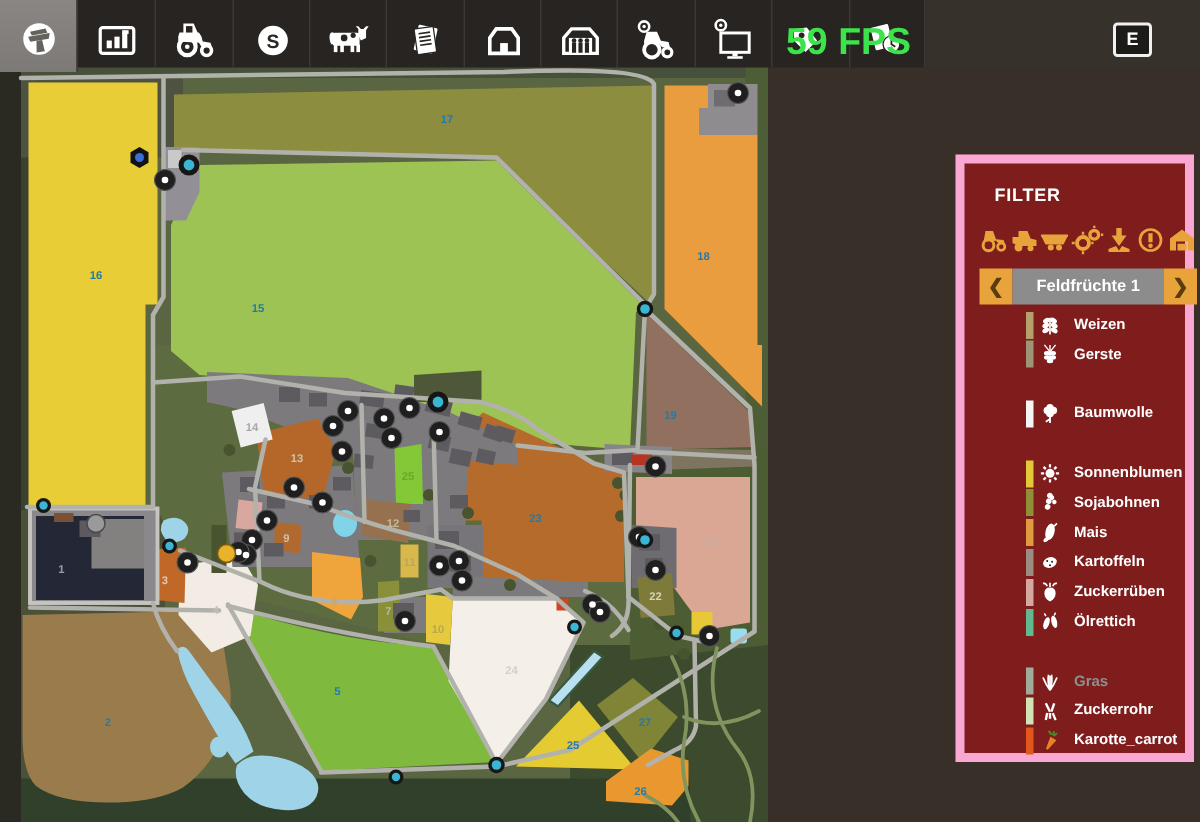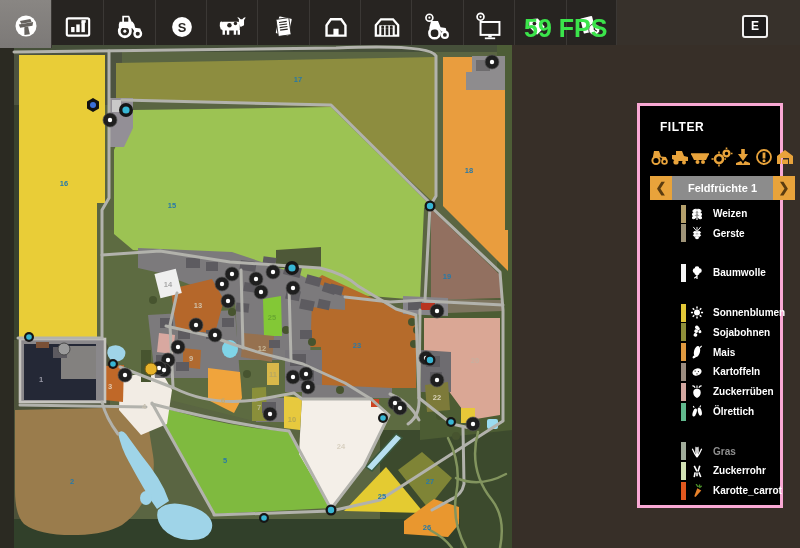--- a/index.html
+++ b/index.html
@@ -7,21 +7,21 @@
 #mapsvg{position:absolute;left:0;top:0;}
 
 #topbar{position:absolute;left:0;top:0;width:617px;height:45px;background:#272421;}
 #topbar .cell{position:absolute;top:0;height:45px;width:51px;border-right:1px solid #3b3835;}
 #topbar .sel{background:linear-gradient(#898683,#7c7977);height:48px;}
 
 #fps{position:absolute;left:524px;top:14px;color:#3be44b;font-size:25px;font-weight:bold;letter-spacing:0px;text-align:center;}
 
 #ekey{position:absolute;left:742px;top:15px;width:22px;height:19px;border:2px solid #f0f0f0;border-radius:3px;background:#1d1b1a;color:#fff;font-size:12px;font-weight:bold;text-align:center;line-height:19px;}
 
-#panel{position:absolute;left:637px;top:103px;width:146px;height:405px;background:#000000;border:3px solid #f9a8d4;box-sizing:border-box;}
+#panel{position:absolute;left:637px;top:103px;width:159px;height:405px;background:#7f1d1d;border:6px solid #f9a8d4;box-sizing:border-box;}
 #panel h1{margin:14px 0 0 20px;font-size:12px;color:#fff;letter-spacing:0.5px;font-weight:bold;}
 #ficons{position:absolute;left:11px;top:41px;width:140px;height:18px;}
 #selector{position:absolute;left:10px;top:70px;width:145px;height:24px;display:flex;}
 #selector .arr{width:22px;background:#e8a33b;color:#5a3c10;font-weight:bold;text-align:center;line-height:24px;font-size:13px;}
 #selector .mid{flex:1;background:#8c8c8c;color:#fff;font-weight:bold;font-size:11px;text-align:center;line-height:24px;}
 .crow{position:absolute;left:9px;width:147px;height:20px;margin-left:32px;}
 .crow .bar{position:absolute;left:0;top:1px;width:5px;height:18px;}
 .crow .ic{position:absolute;left:9px;top:3px;width:14px;height:14px;}
 .crow .lb{position:absolute;left:32px;top:4.5px;font-size:10px;font-weight:bold;color:#fff;}
 </style>

